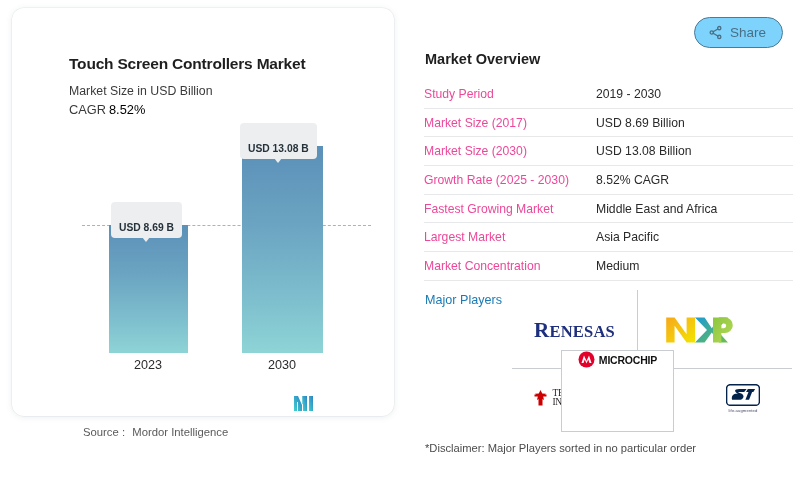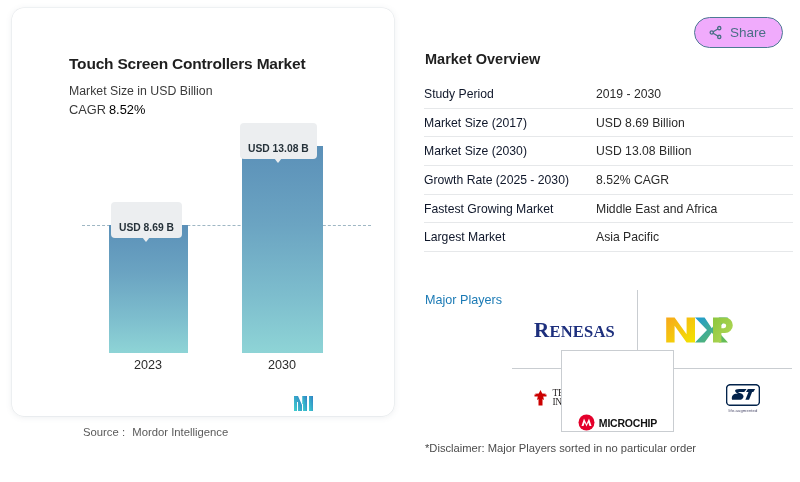--- a/index.html
+++ b/index.html
@@ -97,21 +97,21 @@
     width: 24px; height: 17px;
   }
 
   
   #share-button {
     position: absolute; right: 17px; top: 17px;
     height: 31px; padding: 0 16px 0 13px;
     display: flex; align-items: center; gap: 7px;
     border: 1.3px solid #4d7a94;
     border-radius: 16px;
-    background: #f0abfc;
+    background: #7dd3fc;
     color: #4a6f86; font-size: 13.5px;
     cursor: pointer;
   }
 
   
   #right-panel {
     position: absolute; left: 424px; top: 0; width: 376px; height: 482px;
   }
   #overview-title {
     position: absolute; left: 1px; top: 51px;
@@ -122,21 +122,21 @@
     position: absolute; left: 0px; top: 80px; width: 369px;
   }
   .t-row {
     position: relative;
     height: 28.7px;
     border-bottom: 1px solid #e6e8ea;
     display: flex; align-items: center;
   }
   .t-label {
     width: 172px;
-    font-size: 12.2px; color: #0f172a;
+    font-size: 12.2px; color: #ec4899;
   }
   .t-value {
     font-size: 12.2px; color: #2a2a2a;
   }
 
   #major-players-title {
     position: absolute; left: 1px; top: 293px;
     font-size: 12.6px; color: #1b7ab5;
   }
 
@@ -160,21 +160,21 @@
   #cell-renesas { left: 0px;   top: 14px;  width: 125px; height: 52px; }
   #cell-nxp     { left: 126px; top: 14px;  width: 125px; height: 52px; }
   #cell-ti      { left: 0px;   top: 84px;  width: 125px; height: 48px; }
   #cell-st      { left: 186px; top: 84px;  width: 90px;  height: 48px; }
 
   #cell-microchip {
     position: absolute;
     left: 49px; top: 60px; width: 113px; height: 82px;
     background: #ffffff;
     border: 1px solid #c9cdd1;
-    display: flex; align-items: flex-end; justify-content: center;
+    display: flex; align-items: flex-start; justify-content: center;
     z-index: 3;
   }
 
   
   .renesas-text {
     font-family: "Liberation Serif", serif;
     font-size: 16.5px; font-weight: bold; color: #1d2f7d;
     letter-spacing: 0.2px; white-space: nowrap;
   }
   .renesas-text .r-big { font-size: 21px; }
@@ -289,20 +289,24 @@
         <div class="t-label">Growth Rate (2025 - 2030)</div>
         <div class="t-value">8.52% CAGR</div>
       </div>
       <div class="t-row">
         <div class="t-label">Fastest Growing Market</div>
         <div class="t-value">Middle East and Africa</div>
       </div>
       <div class="t-row">
         <div class="t-label">Largest Market</div>
         <div class="t-value">Asia Pacific</div>
+      </div>
+      <div class="t-row">
+        <div class="t-label">Market Concentration</div>
+        <div class="t-value">Medium</div>
       </div>
     </div>
 
     <div id="major-players-title">Major Players</div>
 
     <div id="logo-grid">
       <div id="grid-v"></div>
       <div id="grid-h"></div>
 
       <div class="logo-cell" id="cell-renesas">

